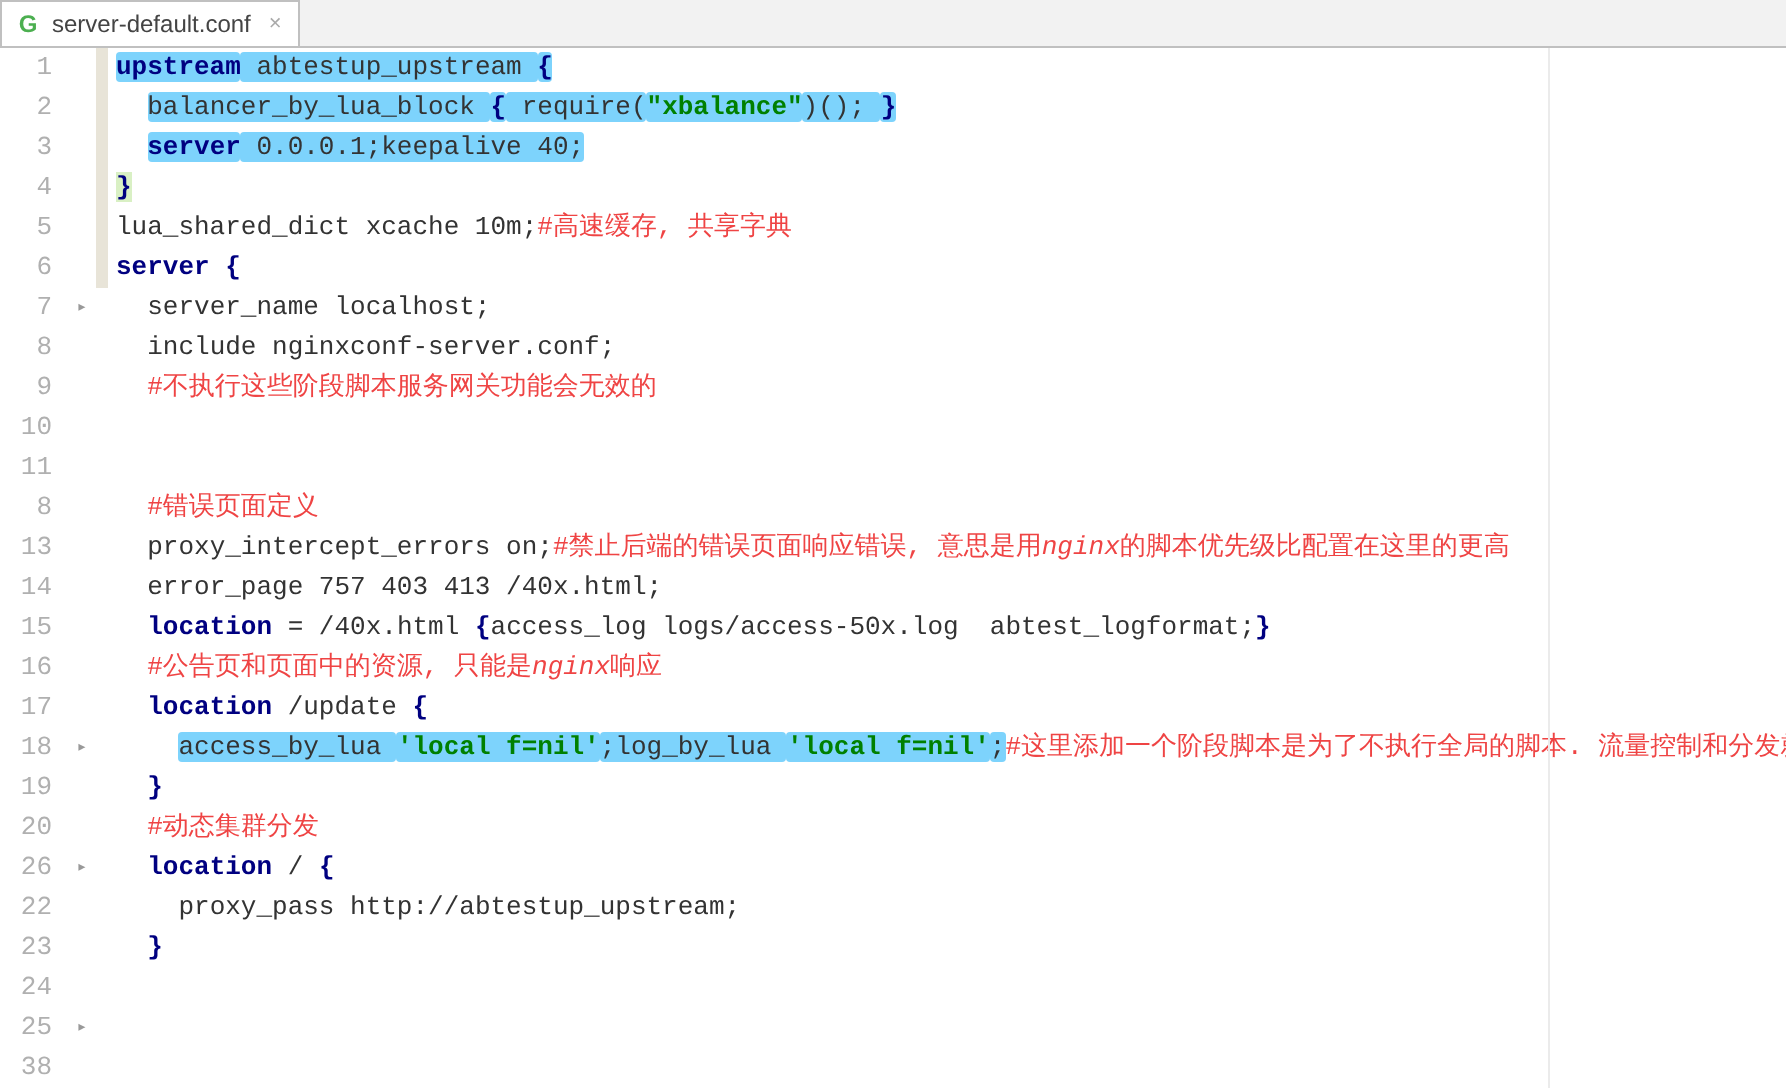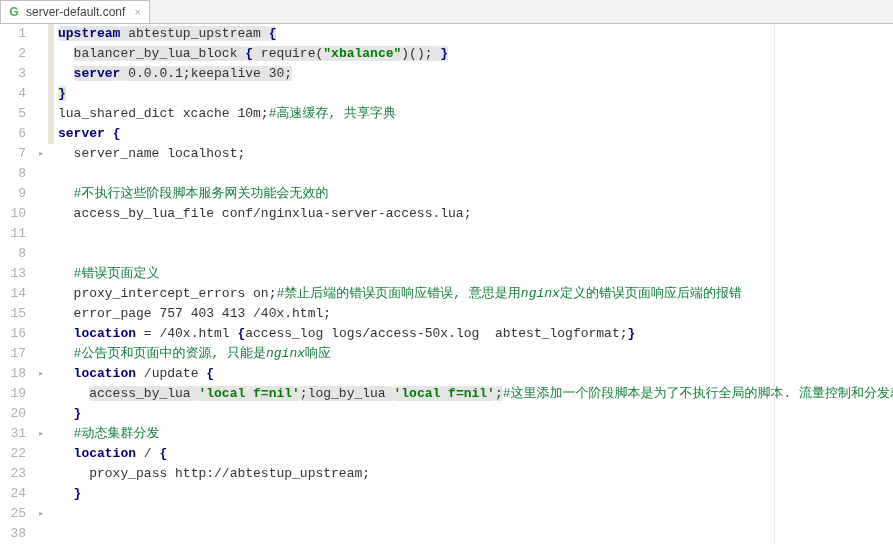--- a/index.html
+++ b/index.html
@@ -11,26 +11,26 @@
   .editor { display:flex; height:calc(100vh - 25px); background:#fff; font-family:"Courier New", Consolas, monospace; font-size:13px; line-height:20px; }
   .gutter { width:34px; text-align:right; color:#b0b0b0; padding-right:8px; user-select:none; background:#fff; }
   .gutter div { height:20px; }
   .foldcol { width:14px; background:#fff; color:#999; }
   .foldcol div { height:20px; display:flex; align-items:center; justify-content:center; font-size:9px; }
   .marks { width:6px; background:#fff; }
   .marks div { height:20px; }
   .marks .m { background:#e8e4d8; }
   .code { flex:1; overflow-x:auto; padding-left:4px; position:relative; }
   .line { height:20px; white-space:pre; }
-  .hl-block { background:#e5e5e5; border-radius:2px; }
+  .hl-block { background:#7dd3fc; border-radius:2px; }
   .kw { color:#000080; font-weight:bold; }
   .brace { color:#000080; font-weight:bold; }
   .hl-brace { background:#d9f0c4; }
   .str { color:#008000; font-weight:bold; }
-  .cmt { color:#15803d; }
+  .cmt { color:#ef4444; }
   .cmt-it { font-style:italic; }
   .txt { color:#333; }
   .rmargin { position:absolute; top:0; left:720px; width:1px; height:100%; background:#ebebeb; }
 </style>
 </head>
 <body>
 
 <div class="tabbar">
   <div class="tab">
     <span class="tab-icon">G</span>
@@ -54,21 +54,21 @@
       <div>11</div>
       <div>8</div>
       <div>13</div>
       <div>14</div>
       <div>15</div>
       <div>16</div>
       <div>17</div>
       <div>18</div>
       <div>19</div>
       <div>20</div>
-      <div>31</div>
+      <div>26</div>
       <div>22</div>
       <div>23</div>
       <div>24</div>
       <div>25</div>
       <div>38</div>
       <div>27</div>
     </div>
   <div class="foldcol" id="foldcol">
       <div></div>
       <div></div>
@@ -124,32 +124,31 @@
       <div></div>
       <div></div>
       <div></div>
       <div></div>
       <div></div>
     </div>
   <div class="code" id="code">
     <div class="rmargin"></div>
   <div class="line"><span class="kw hl-block">upstream</span><span class="txt hl-block"> abtestup_upstream </span><span class="brace hl-block">{</span></div>
       <div class="line"><span class="txt">  </span><span class="txt hl-block">balancer_by_lua_block </span><span class="brace hl-block">{</span><span class="txt hl-block"> require(</span><span class="str hl-block">"xbalance"</span><span class="txt hl-block">)(); </span><span class="brace hl-block">}</span></div>
-      <div class="line"><span class="txt">  </span><span class="kw hl-block">server</span><span class="txt hl-block"> 0.0.0.1;keepalive 30;</span></div>
+      <div class="line"><span class="txt">  </span><span class="kw hl-block">server</span><span class="txt hl-block"> 0.0.0.1;keepalive 40;</span></div>
       <div class="line"><span class="brace hl-brace">}</span></div>
       <div class="line"><span class="txt">lua_shared_dict xcache 10m;</span><span class="cmt">#高速缓存, 共享字典</span></div>
       <div class="line"><span class="kw">server</span><span class="txt"> </span><span class="brace">{</span></div>
       <div class="line"><span class="txt">  </span><span class="txt">server_name localhost;</span></div>
-      <div class="line"><span class="txt">  </span></div>
+      <div class="line"><span class="txt">  </span><span class="txt">include nginxconf-server.conf;</span></div>
       <div class="line"><span class="txt">  </span><span class="cmt">#不执行这些阶段脚本服务网关功能会无效的</span></div>
-      <div class="line"><span class="txt">  </span><span class="txt">access_by_lua_file conf/nginxlua-server-access.lua;</span></div>
       <div class="line"><span class="txt">  </span></div>
       <div class="line"><span class="txt">  </span></div>
       <div class="line"><span class="txt">  </span><span class="cmt">#错误页面定义</span></div>
-      <div class="line"><span class="txt">  </span><span class="txt">proxy_intercept_errors on;</span><span class="cmt">#禁止后端的错误页面响应错误, 意思是用</span><span class="cmt cmt-it">nginx</span><span class="cmt">定义的错误页面响应后端的报错</span></div>
+      <div class="line"><span class="txt">  </span><span class="txt">proxy_intercept_errors on;</span><span class="cmt">#禁止后端的错误页面响应错误, 意思是用</span><span class="cmt cmt-it">nginx</span><span class="cmt">的脚本优先级比配置在这里的更高</span></div>
       <div class="line"><span class="txt">  </span><span class="txt">error_page 757 403 413 /40x.html;</span></div>
       <div class="line"><span class="txt">  </span><span class="kw">location</span><span class="txt"> = /40x.html </span><span class="brace">{</span><span class="txt">access_log logs/access-50x.log  abtest_logformat;</span><span class="brace">}</span></div>
       <div class="line"><span class="txt">  </span><span class="cmt">#公告页和页面中的资源, 只能是</span><span class="cmt cmt-it">nginx</span><span class="cmt">响应</span></div>
       <div class="line"><span class="txt">  </span><span class="kw">location</span><span class="txt"> /update </span><span class="brace">{</span></div>
       <div class="line"><span class="txt">    </span><span class="txt hl-block">access_by_lua </span><span class="str hl-block">'local f=nil'</span><span class="txt hl-block">;log_by_lua </span><span class="str hl-block">'local f=nil'</span><span class="txt hl-block">;</span><span class="cmt">#这里添加一个阶段脚本是为了不执行全局的脚本. 流量控制和分发就不会在这里生效</span></div>
       <div class="line"><span class="txt">  </span><span class="brace">}</span></div>
       <div class="line"><span class="txt">  </span><span class="cmt">#动态集群分发</span></div>
       <div class="line"><span class="txt">  </span><span class="kw">location</span><span class="txt"> / </span><span class="brace">{</span></div>
       <div class="line"><span class="txt">    </span><span class="txt">proxy_pass http://abtestup_upstream;</span></div>
       <div class="line"><span class="txt">  </span><span class="brace">}</span></div>

